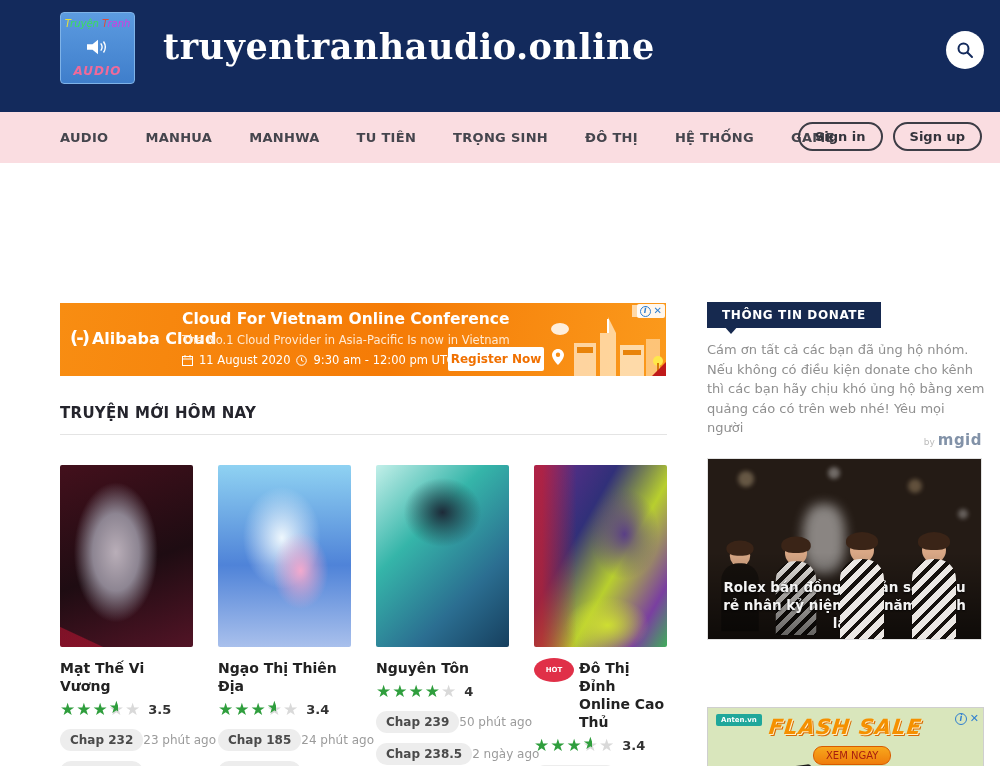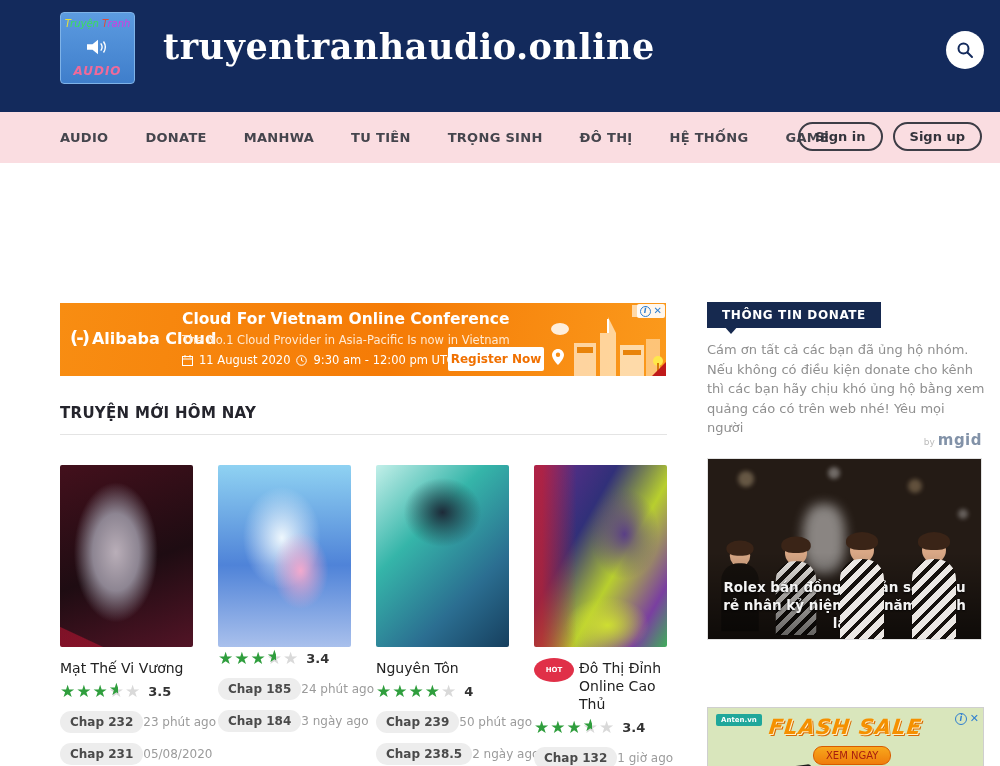--- a/index.html
+++ b/index.html
@@ -75,21 +75,21 @@
       radial-gradient(ellipse 52px 68px at 48% 40%, #eef7fd 0%, rgba(0,0,0,0) 75%),
       linear-gradient(180deg,#8fd2f2,#4f83d8 55%,#a9c0ec); }
   .cover-3 { background:
       radial-gradient(ellipse 54px 48px at 50% 26%, #1d2a38 0%, rgba(0,0,0,0) 72%),
       linear-gradient(135deg,#c2efe9,#35b5a9 35%,#2b6e91 70%,#163f5e); }
   .cover-4 { background:
       linear-gradient(90deg, rgba(205,30,40,.7) 6% , rgba(0,0,0,0) 32%),
       radial-gradient(ellipse 46px 60px at 68% 38%, #5a3f86 0%, rgba(0,0,0,0) 75%),
       radial-gradient(ellipse 60px 40px at 55% 88%, #cede32 0%, rgba(0,0,0,0) 70%),
       linear-gradient(120deg,#6a2d8f,#313079 35%,#b8cf2e 60%,#7a3fa0 85%,#3fae5a); }
-  .card-title { margin:12px 0 5px; font-size:14px; font-weight:normal; color:#222; line-height:18px; cursor:pointer; }
+  .card-title { margin:12px 0 5px; font-size:14px; font-weight:bold; color:#222; line-height:18px; cursor:pointer; }
   .title-row { display:flex; align-items:flex-start; gap:5px; margin:12px 0 5px; }
   .title-row .card-title { margin:0; }
   .hot-badge { flex:0 0 auto; width:40px; height:24px; border-radius:50%; background:#e03048;
     color:#fff; font-size:7px; font-weight:bold; display:flex; align-items:center; justify-content:center; margin-top:-1px; }
   .stars-row { display:flex; align-items:center; margin-top:2px; }
   .star { position:relative; font-size:17px; line-height:17px; color:#d9d9d9; letter-spacing:1px; }
   .star.full { color:#2f9e3d; }
   .star.half::before { content:"★"; position:absolute; left:0; top:0; width:55%; overflow:hidden; color:#2f9e3d; }
   .rating-num { font-size:13px; font-weight:bold; color:#333; margin-left:7px; }
   .chap-row { display:flex; align-items:center; margin-top:10px; }
@@ -152,21 +152,21 @@
     <svg width="18" height="18" viewBox="0 0 18 18">
       <circle cx="7.5" cy="7.5" r="5" fill="none" stroke="#132a5c" stroke-width="2"></circle>
       <line x1="11.5" y1="11.5" x2="16" y2="16" stroke="#132a5c" stroke-width="2" stroke-linecap="round"></line>
     </svg>
   </div>
 </div>
 
 <div class="navbar">
   <div class="nav-items">
     <span class="nav-item">AUDIO</span>
-    <span class="nav-item">DONATE</span>
+    <span class="nav-item">MANHUA</span>
     <span class="nav-item">MANHWA</span>
     <span class="nav-item">TU TIÊN</span>
     <span class="nav-item">TRỌNG SINH</span>
     <span class="nav-item">ĐÔ THỊ</span>
     <span class="nav-item">HỆ THỐNG</span>
     <span class="nav-item">GAME</span>
   </div>
   <div class="auth">
     <button class="auth-btn">Sign in</button>
     <button class="auth-btn">Sign up</button>
@@ -235,20 +235,21 @@
       <span class="chap-time">23 phút ago</span>
     </div>
     <div class="chap-row">
       <span class="chap-pill">Chap 231</span>
       <span class="chap-time">05/08/2020</span>
     </div>
   </div>
 
   <div class="card">
     <div class="cover cover-2"></div>
+    <div class="card-title">Ngạo Thị Thiên Địa</div>
     <div class="stars-row">
       <span><span class="star full">★</span><span class="star full">★</span><span class="star full">★</span><span class="star half">★</span><span class="star">★</span></span>
       <span class="rating-num">3.4</span>
     </div>
     <div class="chap-row">
       <span class="chap-pill">Chap 185</span>
       <span class="chap-time">24 phút ago</span>
     </div>
     <div class="chap-row">
       <span class="chap-pill">Chap 184</span>

